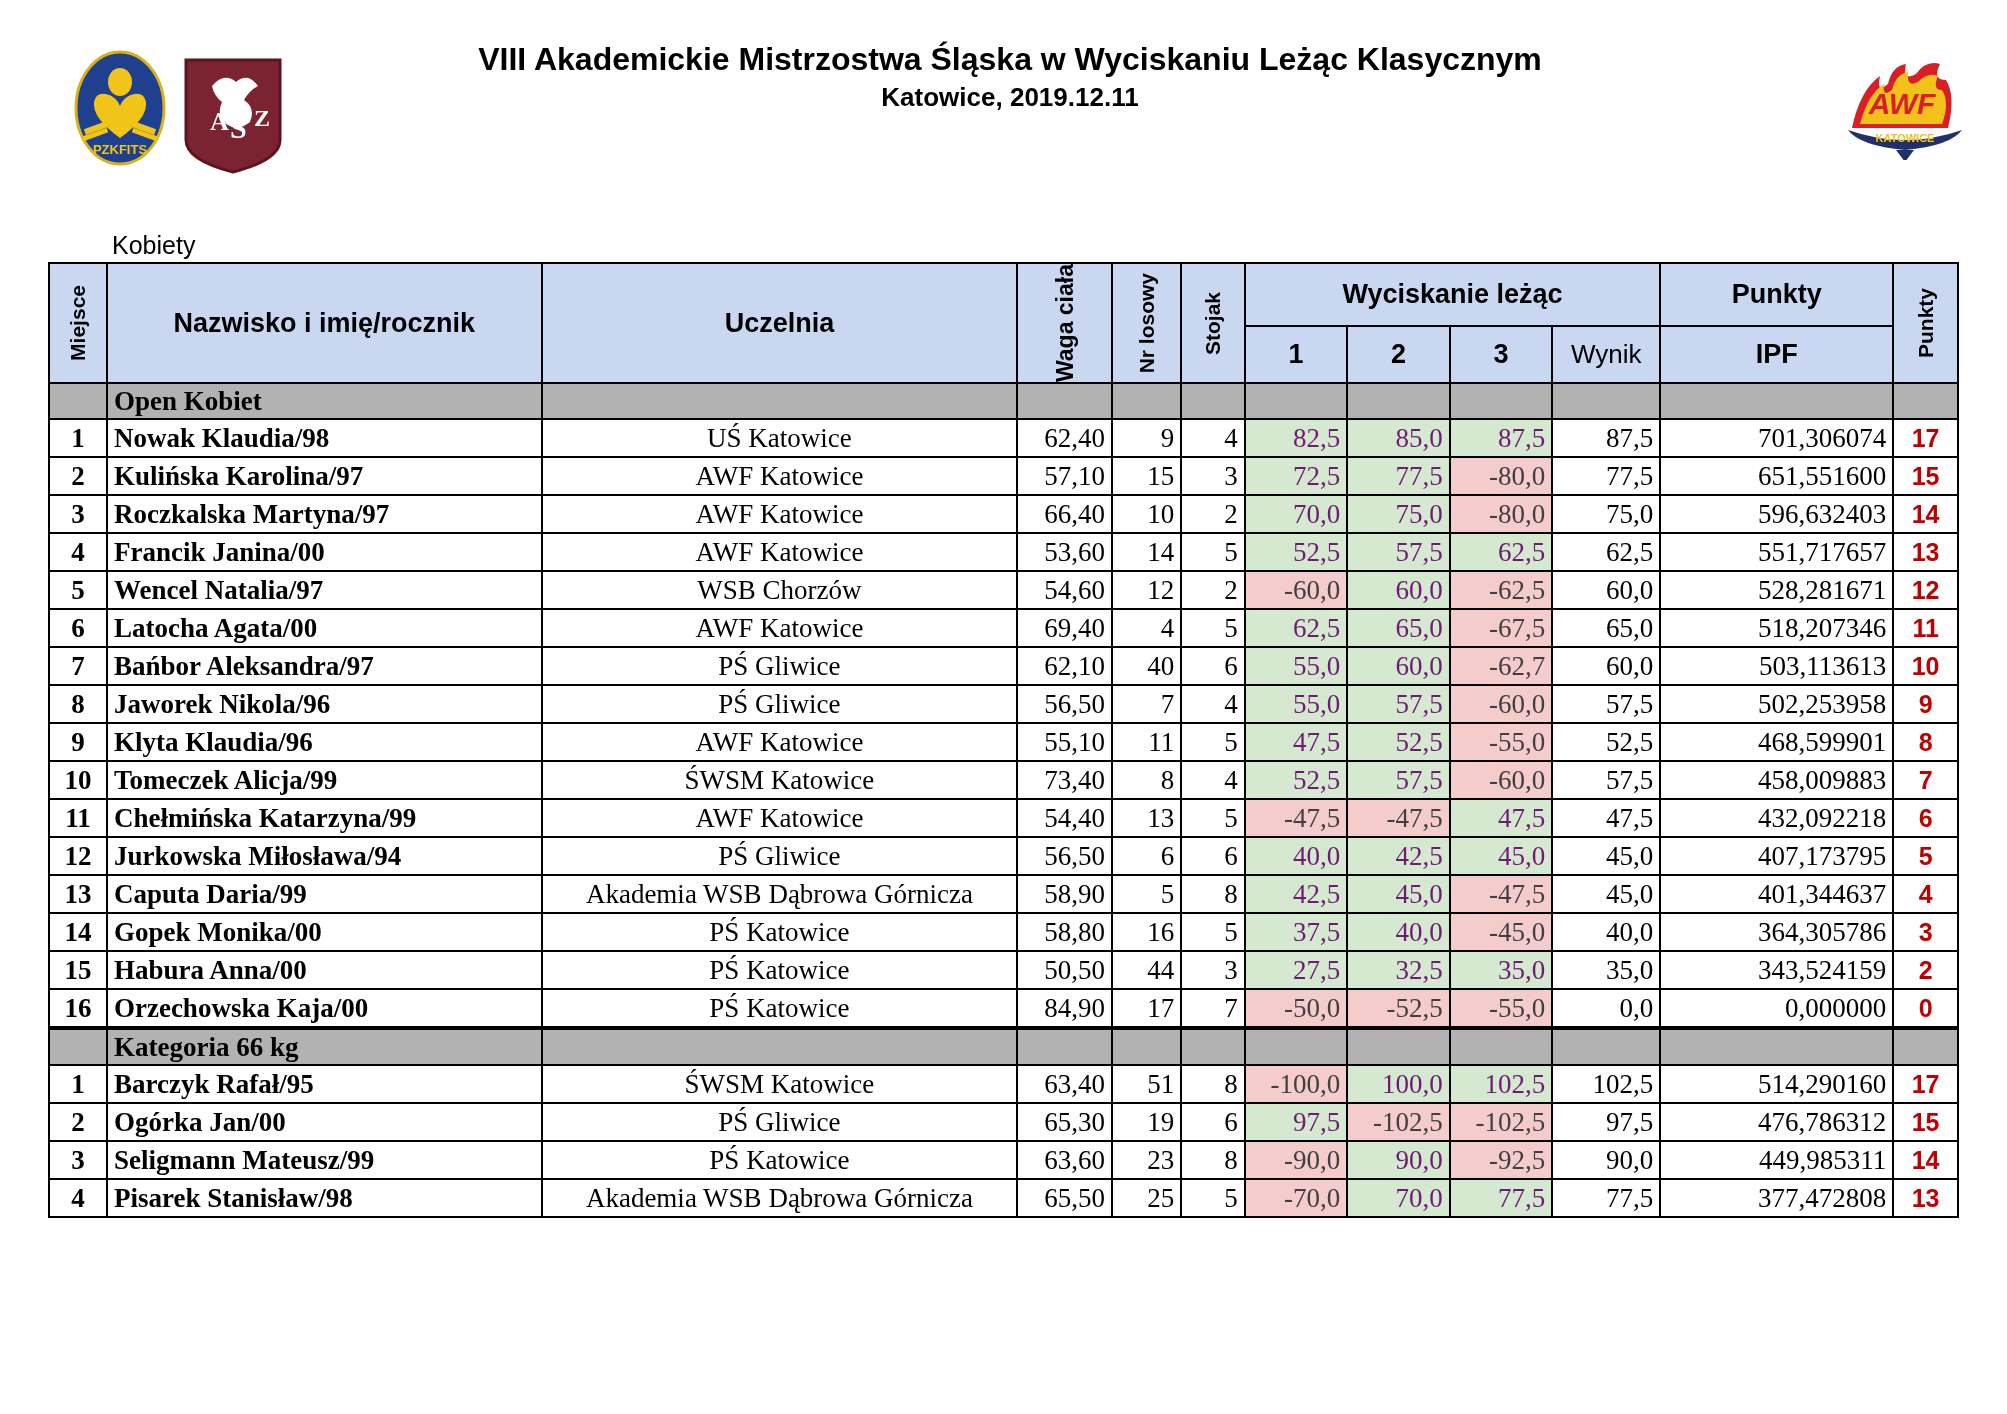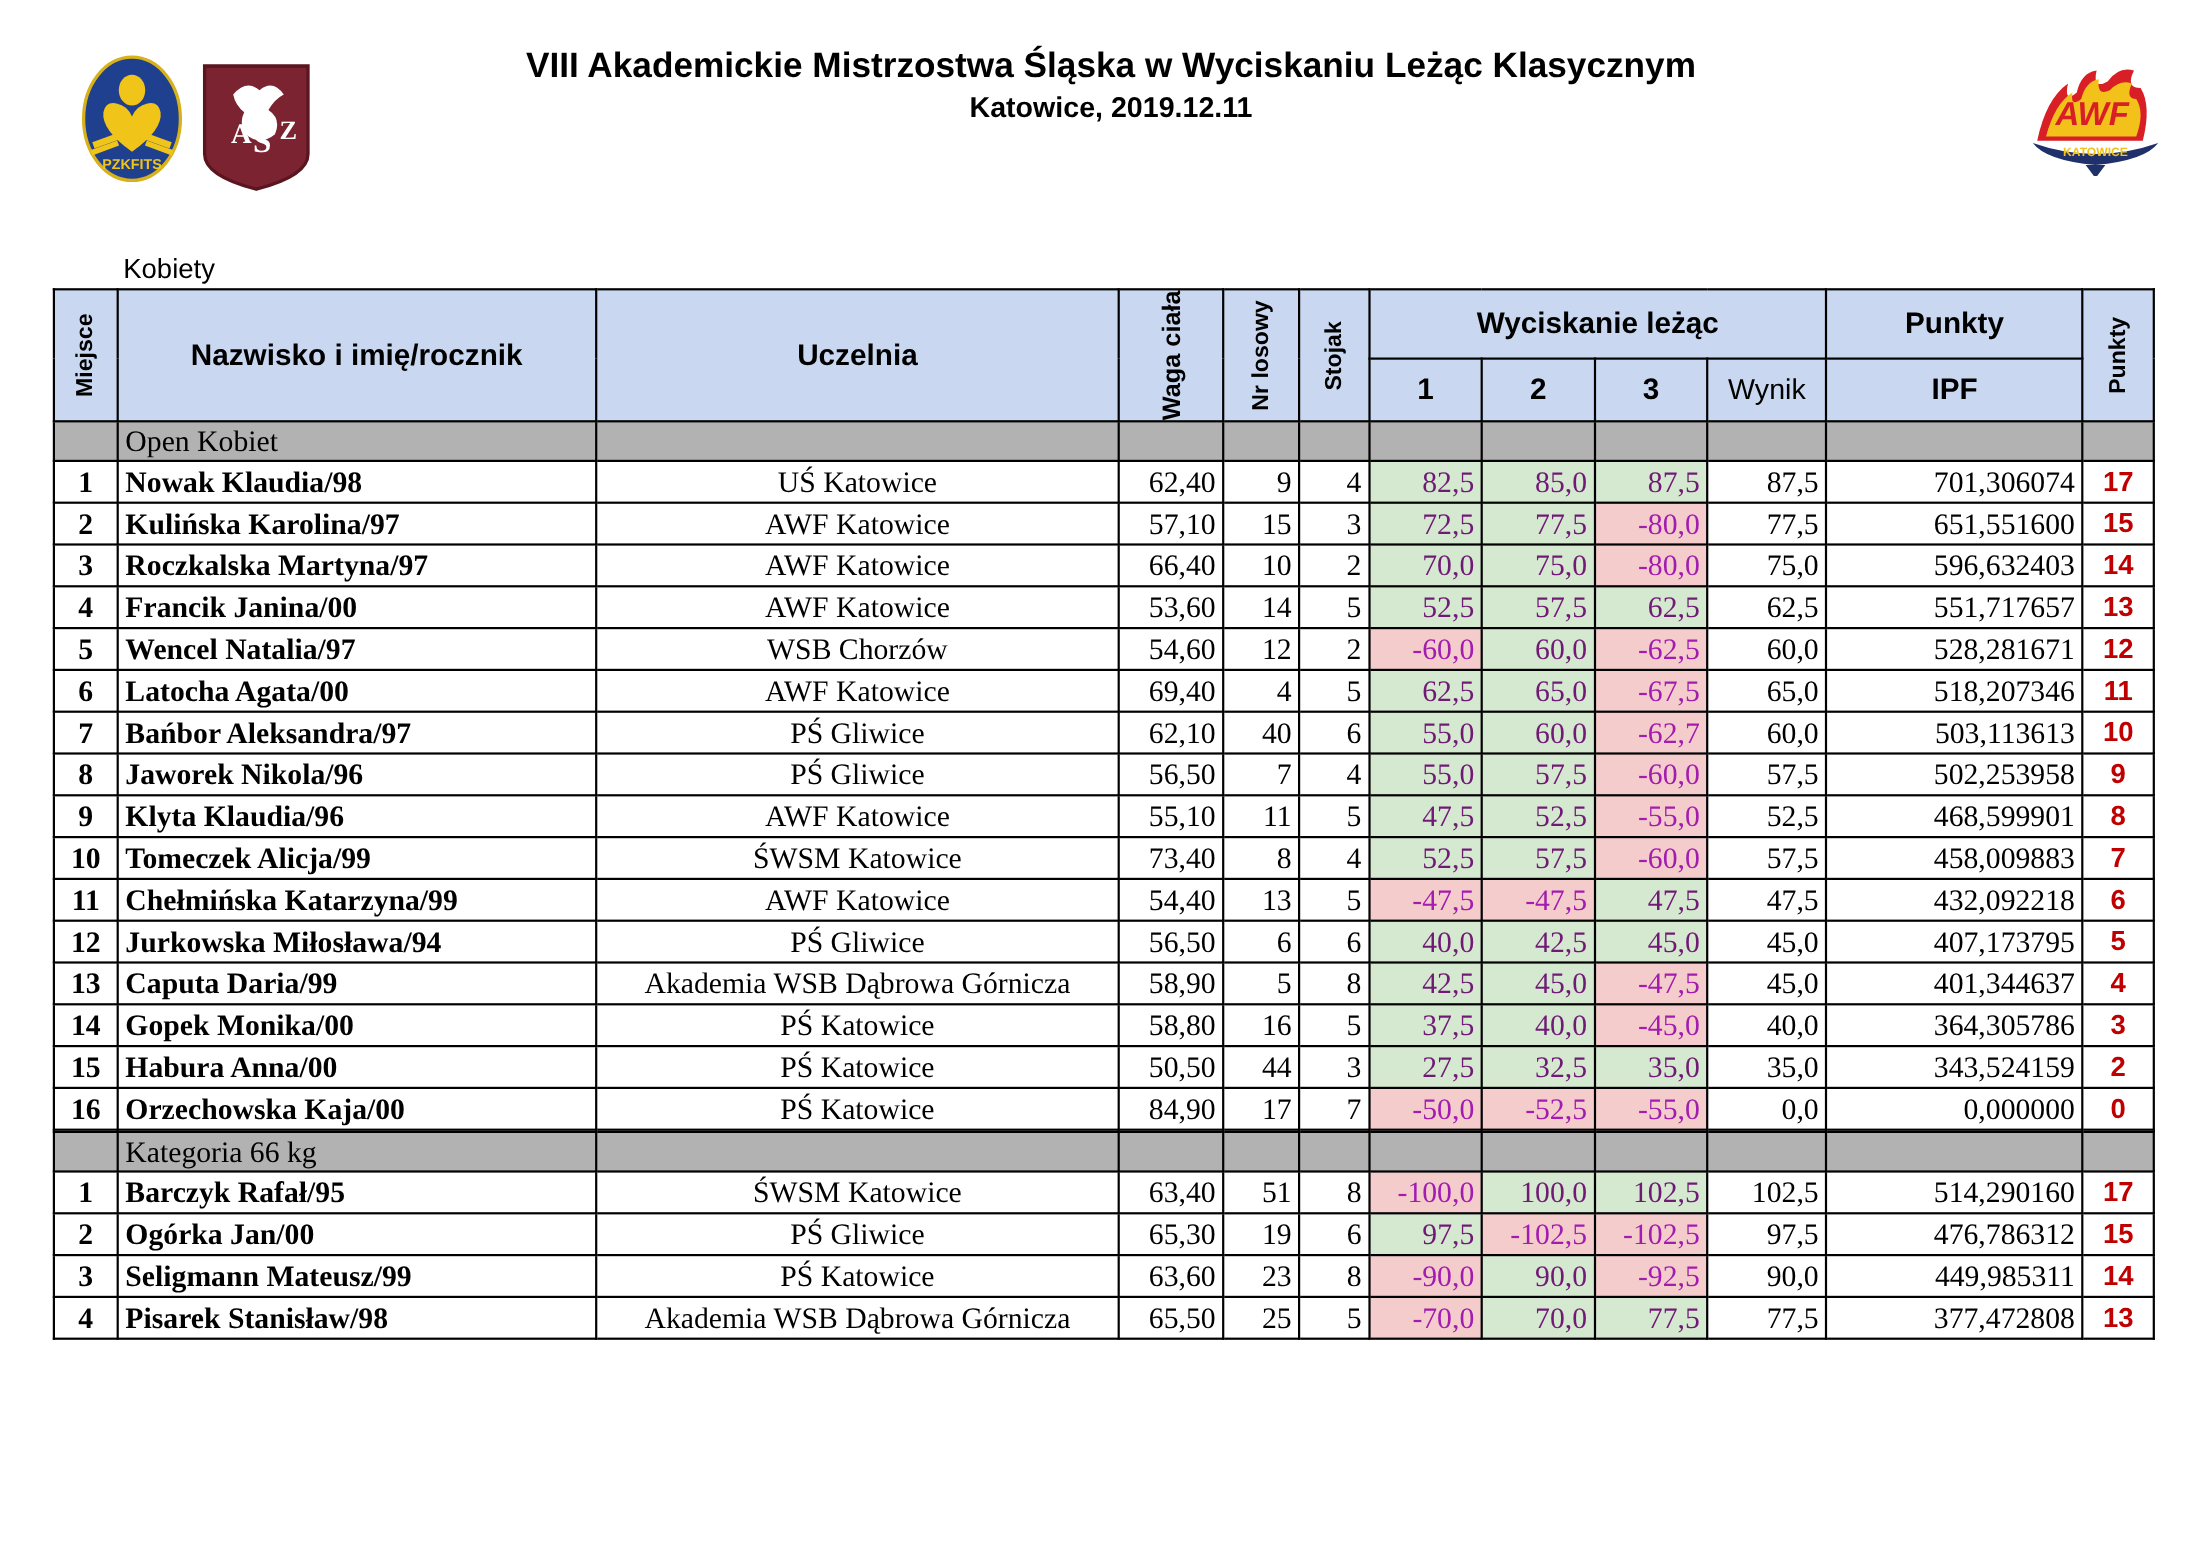--- a/index.html
+++ b/index.html
@@ -142,21 +142,21 @@
     font-weight: bold;
     display: inline-block;
   }
   .hdr-sub.small { font-size: 26px; font-weight: normal; }
 
   
   tr.cat td { background: #b2b2b2; height: 34px; }
   .cat-label {
     font-family: "Liberation Serif", serif;
     font-size: 27px;
-    font-weight: normal;
+    font-weight: bold;
     padding-left: 6px;
     display: block;
     text-align: left;
     line-height: 34px;
   }
 
   
   tr.row td { height: 36px; }
   .cell {
     display: block;
@@ -176,21 +176,21 @@
     text-align: center;
     font-family: "Liberation Sans", sans-serif;
     font-weight: bold;
     font-size: 25px;
     color: #c00000;
     padding: 0 2px;
   }
   td.good { background: #d5e8d0; }
   td.bad  { background: #f4cccc; }
   .cell.good { color: #701a75; }
-  .cell.bad  { color: #a21caf; border-radius: 10px; }
+  .cell.bad  { color: #404040; border-radius: 10px; }
 
   
   svg { display: block; }
 </style>
 </head>
 <body>
 
 <div class="page">
 
   <div class="header">

